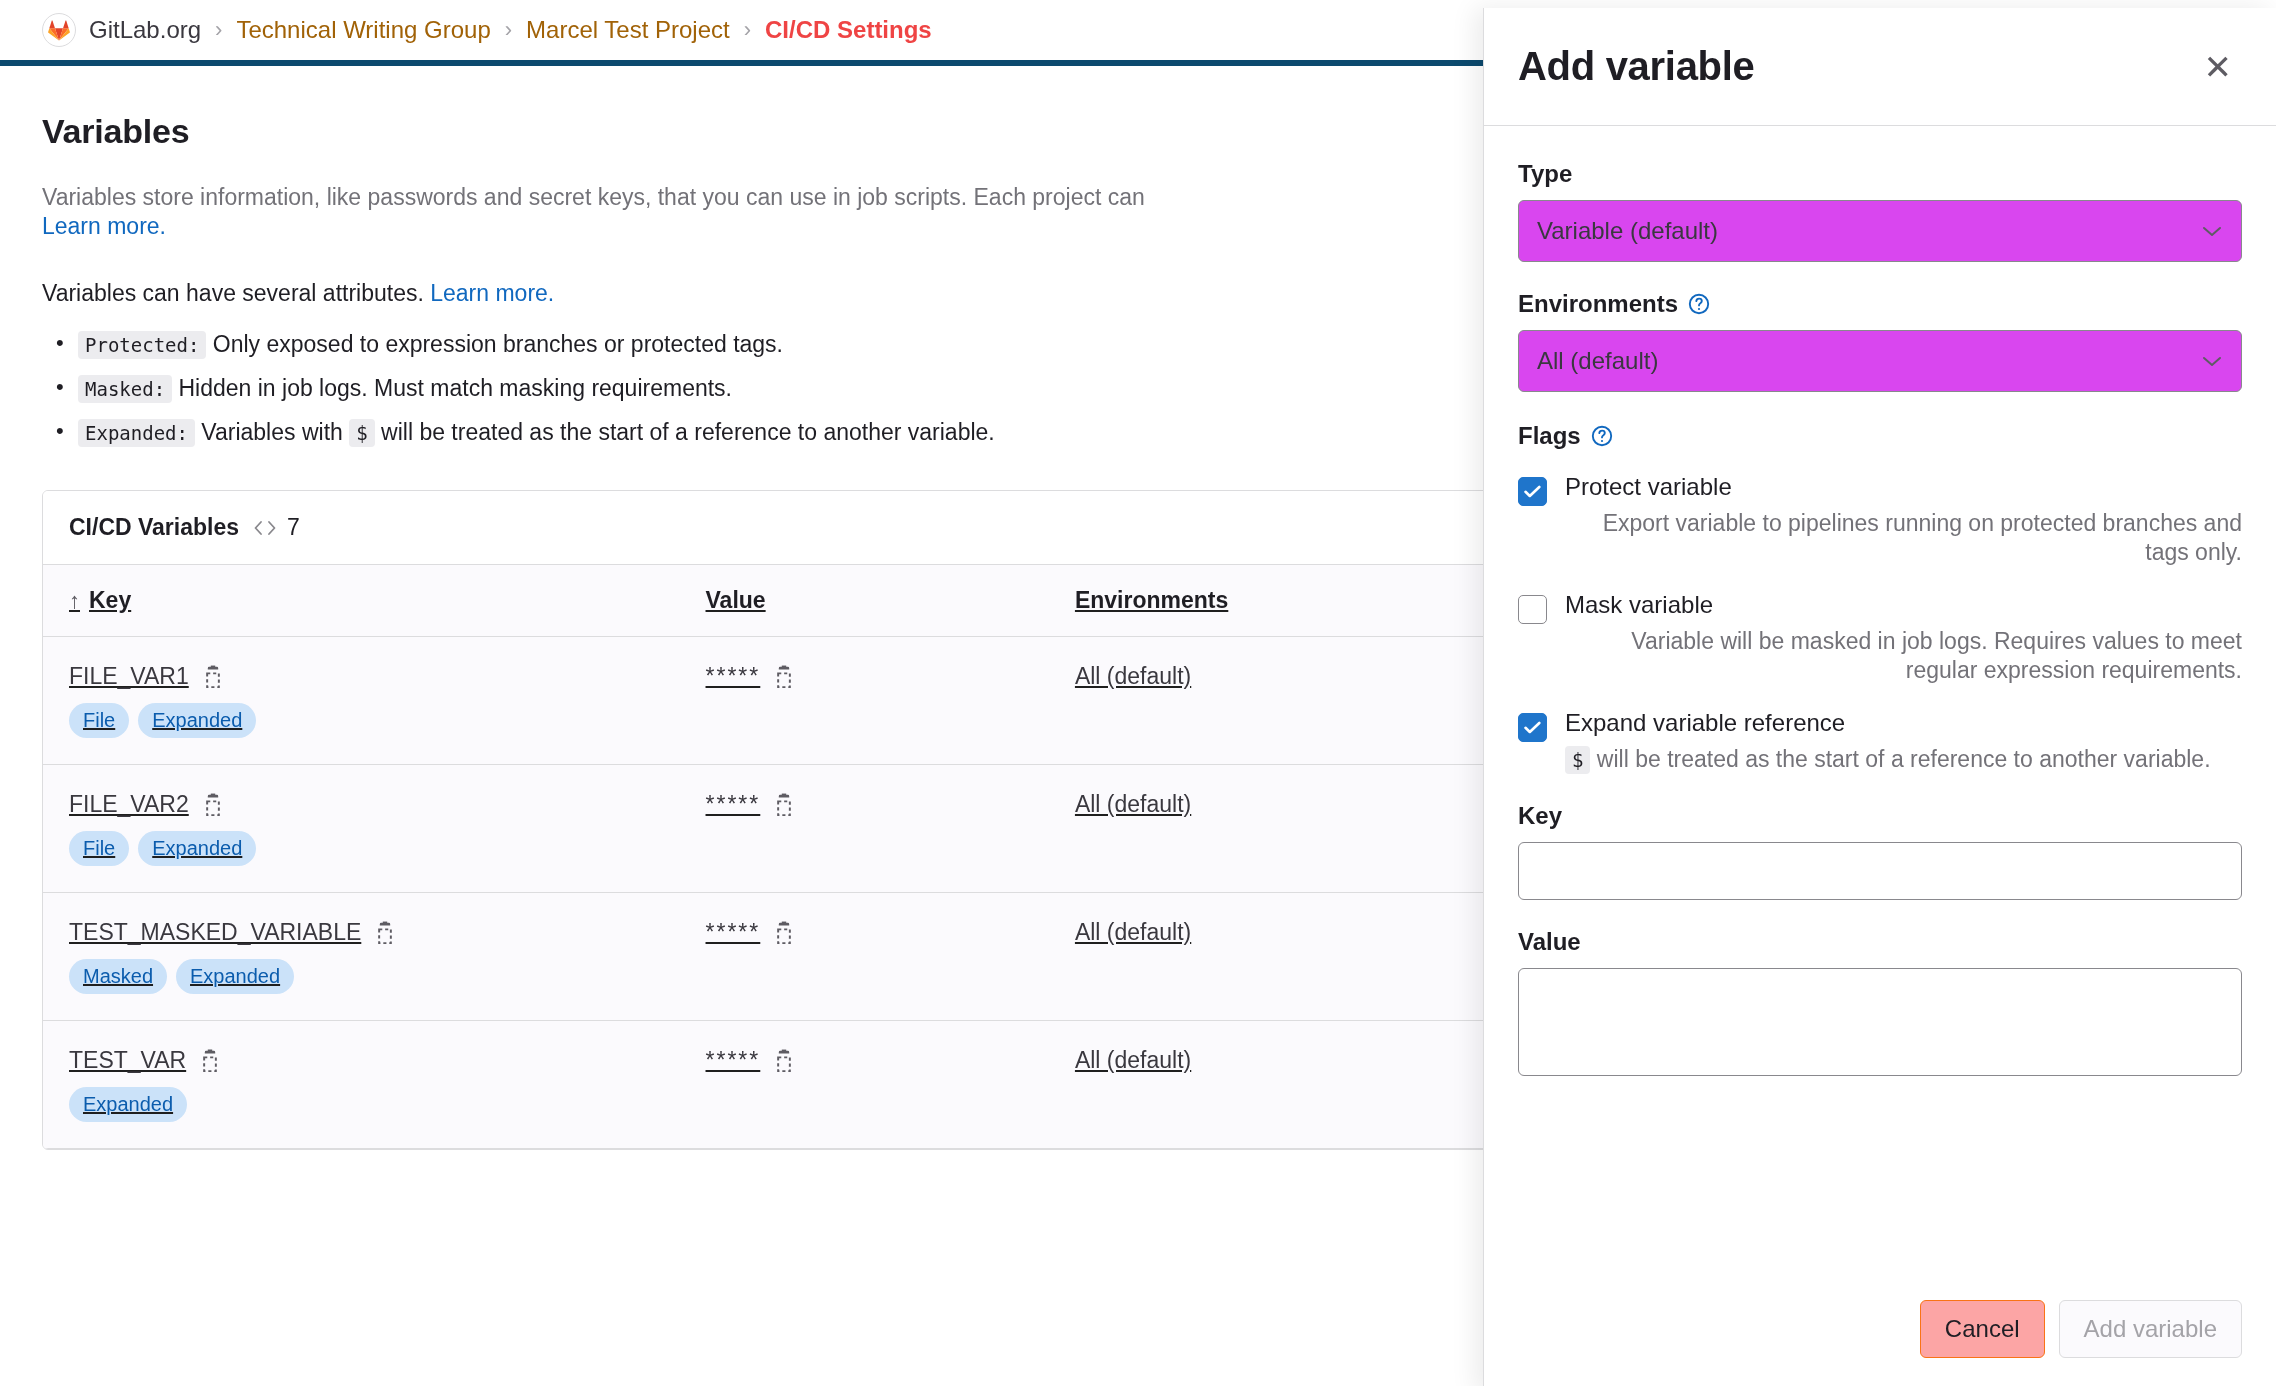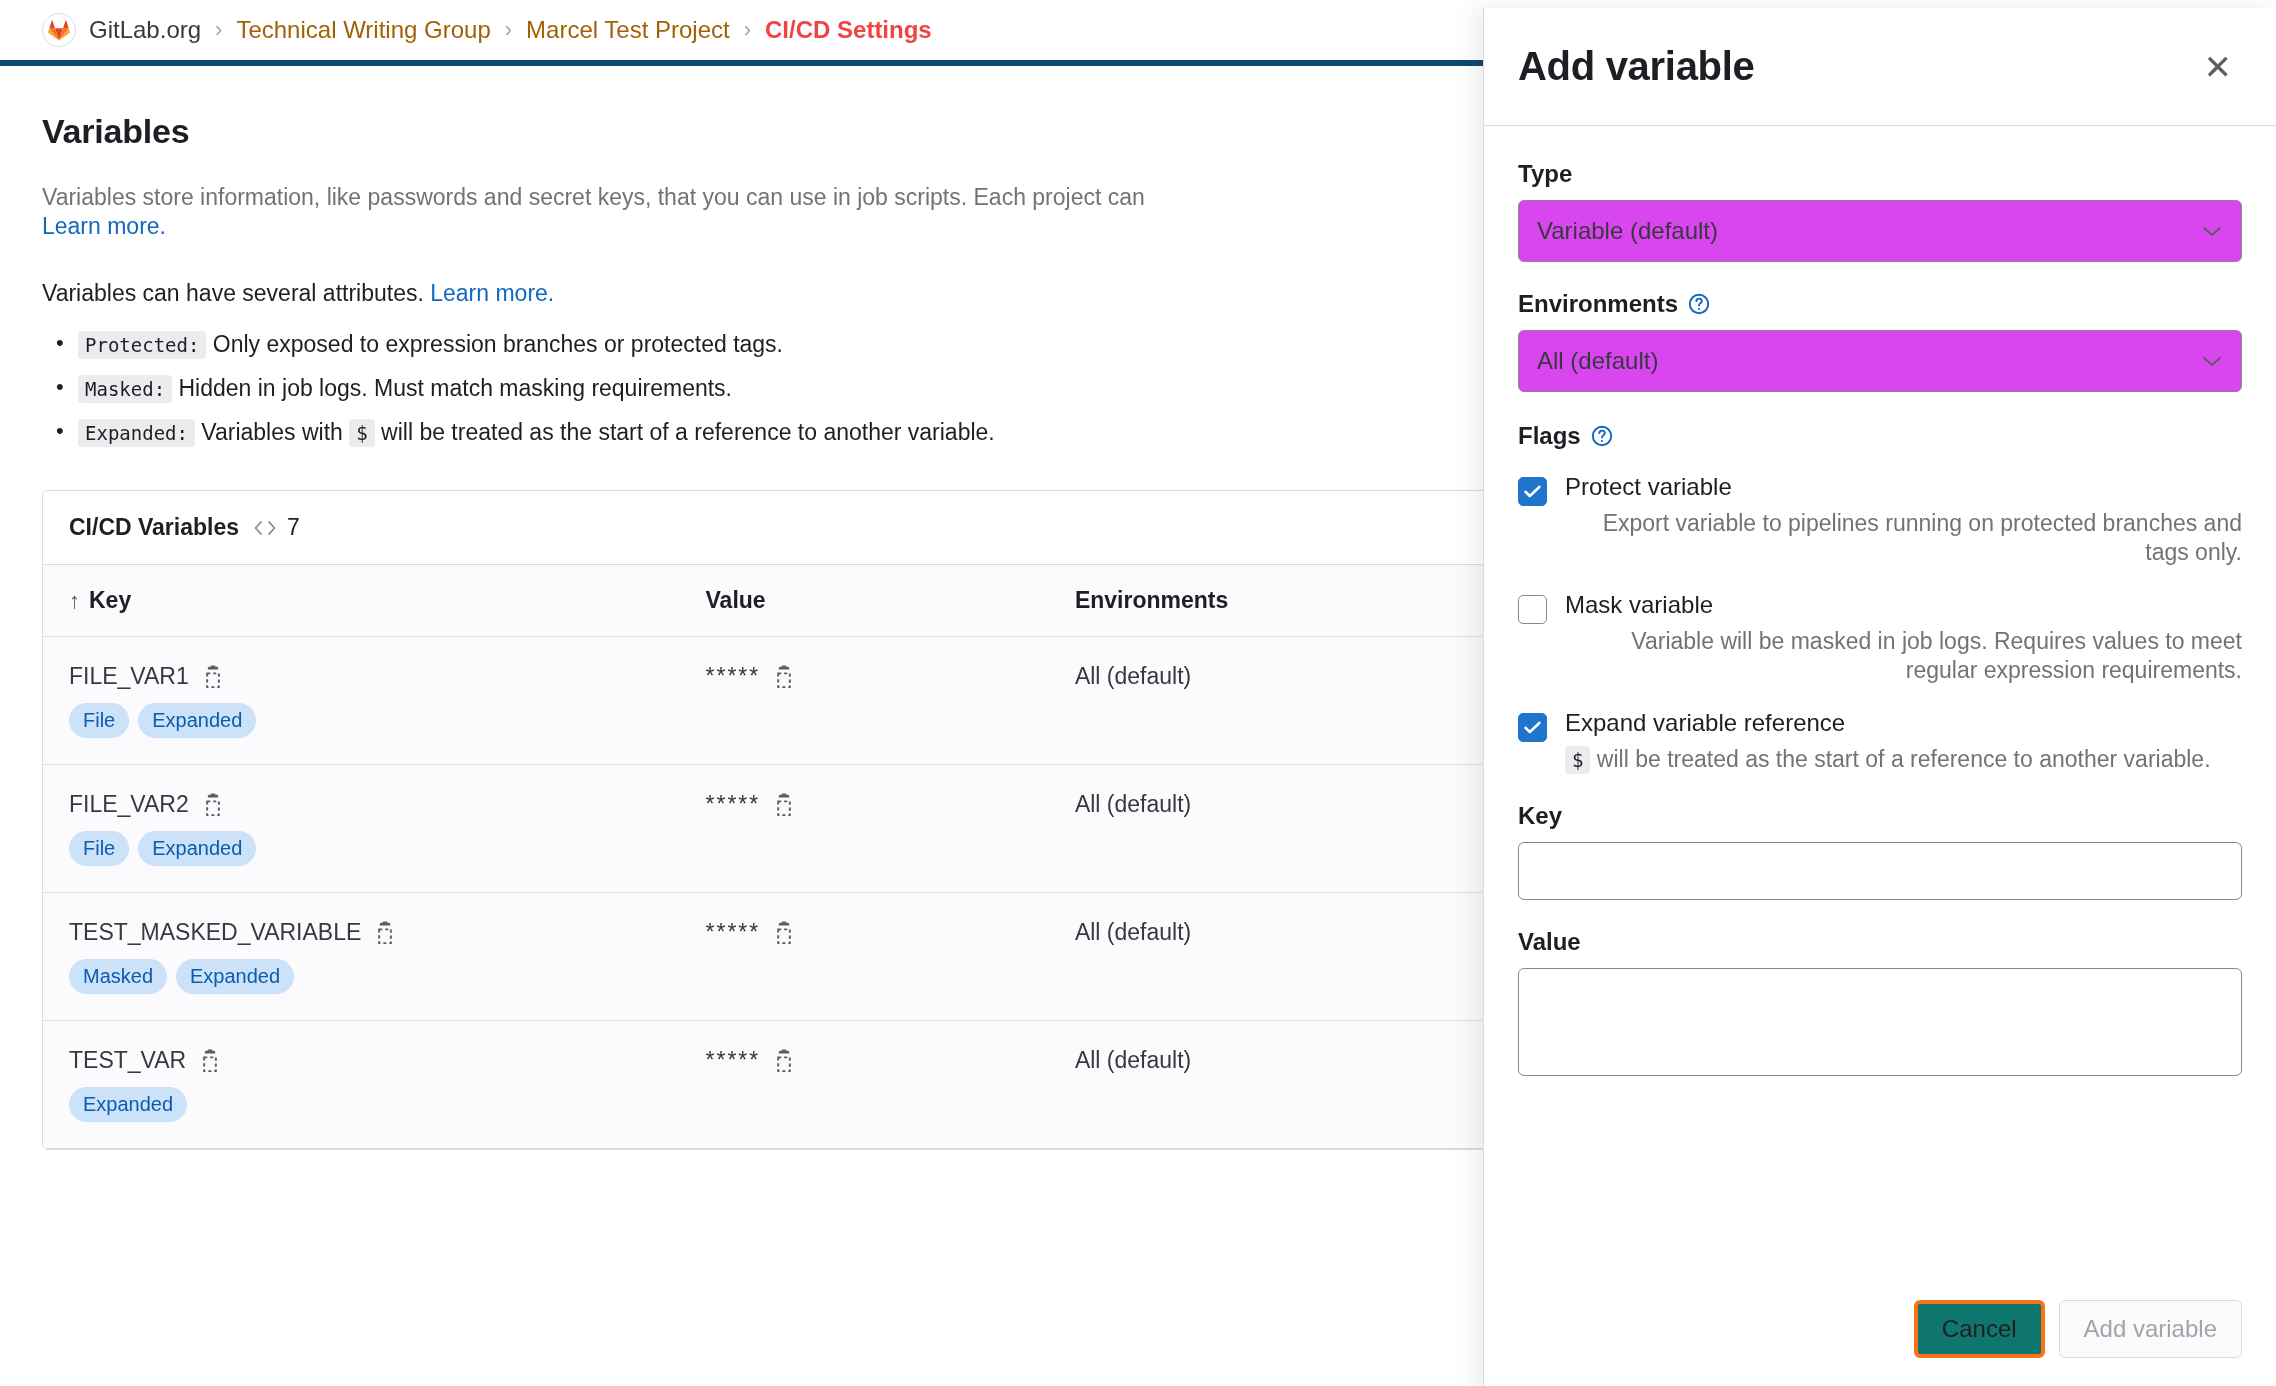--- a/index.html
+++ b/index.html
@@ -61,21 +61,21 @@
     width: 1940px;
   }
   .card-head {
     height: 74px; display: flex; align-items: center;
     padding: 0 26px; font-size: 23px; font-weight: bold; color: #1f1e24;
     border-bottom: 1px solid #dcdcde; background: #fff;
   }
   .code-icon { margin: 0 10px 0 14px; color: #89888d; display: inline-flex; }
   .count { font-weight: normal; color: #1f1e24; }
 
-  table.vars { width: 100%; border-collapse: collapse; table-layout: fixed; }
+  table.vars { width: 100%; border-collapse: collapse; table-layout: fixed; text-decoration: underline; }
   table.vars th {
     background: #fbfafd; text-align: left;
     font-size: 23px; font-weight: bold; color: #1f1e24;
     padding: 22px 0 22px 26px; border-bottom: 1px solid #dcdcde;
     white-space: nowrap;
   }
   table.vars th.col-key { width: 560px; }
   table.vars th.col-value { width: 325px; }
   table.vars th.col-env { width: 420px; }
   table.vars th.col-opts { width: 400px; }
@@ -163,21 +163,21 @@
   }
   .drawer-foot {
     flex: none; padding: 26px 34px 36px 34px;
     display: flex; justify-content: flex-end; gap: 14px;
   }
   .btn {
     height: 58px; padding: 0 24px; border-radius: 6px;
     font-size: 24px; cursor: pointer;
     font-family: "Liberation Sans", sans-serif;
   }
-  .btn-cancel { background: #0f766e; border: 4px solid #f97316; color: #1f1e24; }
+  .btn-cancel { background: #fca5a5; border: 1px solid #f97316; color: #1f1e24; }
   .btn-primary-disabled { background: #fbfafd; border: 1px solid #dcdcde; color: #a4a3a8; cursor: default; }
 </style>
 </head>
 <body>
 
 <div id="root">
 
   <div class="breadcrumb-bar">
     <nav class="crumbs">
       <span class="gl-logo">

